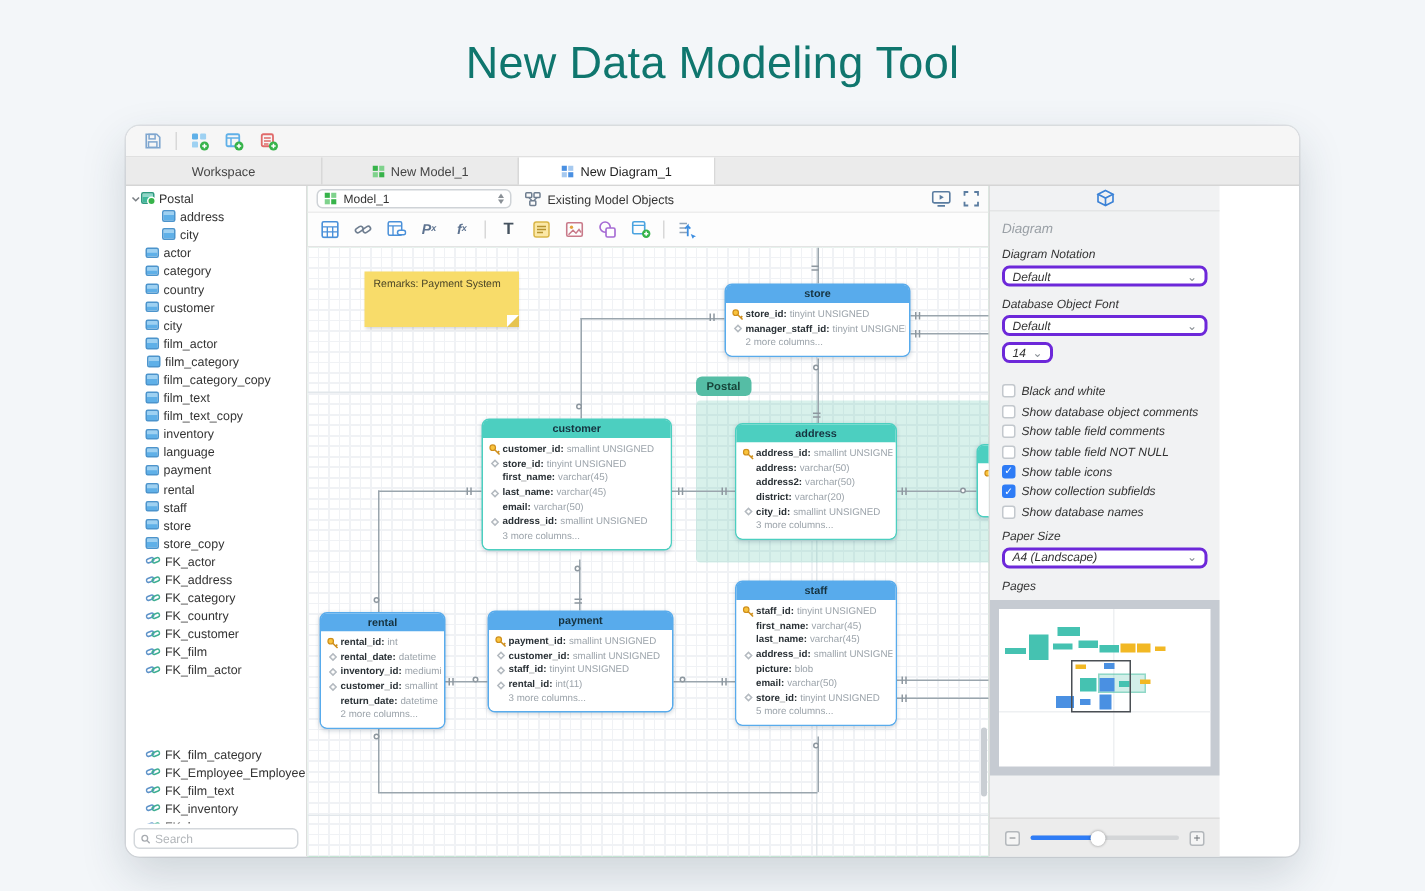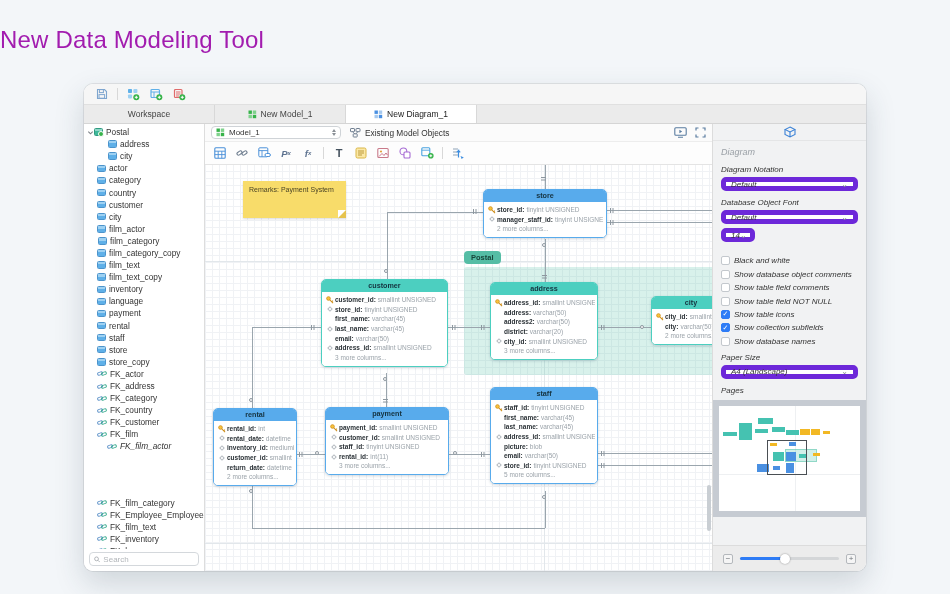--- a/index.html
+++ b/index.html
@@ -6,22 +6,22 @@
   html,body { width: 950px; height: 594px; }
   body {
     background: #f3f6f9;
     font-family: "Liberation Sans", "DejaVu Sans", sans-serif;
     position: relative;
     overflow: hidden;
     color: #222;
   }
   h1.page-title {
     position: absolute; top: 26px; left: 0; right: 0;
-    font-size: 24px; font-weight: 500;
-    color: #a21caf; letter-spacing: .2px;
+    text-align: center; font-size: 30px; font-weight: 500;
+    color: #0f766e; letter-spacing: .2px;
   }
   
   .window {
     position: absolute; left: 84px; top: 84px; width: 782px; height: 487px;
     background: #fff; border-radius: 9px;
     box-shadow: 0 12px 30px rgba(40,60,80,.18), 0 0 0 1px rgba(0,0,0,.08);
     overflow: hidden; display: flex; flex-direction: column;
   }
   .titlebar {
     height: 19px; background: linear-gradient(#f0f0f0,#e9e9e9);
@@ -71,21 +71,21 @@
     position: absolute; left: 5px; right: 5px; bottom: 5px; height: 14px;
     background: #fff; border: 1px solid #d4d8dc; border-radius: 4px;
     display: flex; align-items: center; gap: 3px; padding: 0 4px;
   }
   .searchbox input {
     border: none; outline: none; width: 100%; font-size: 8px;
     font-family: inherit; color: #333; background: transparent;
   }
   .searchbox input::placeholder { color: #b2b6ba; }
   
-  .canvas-col { width: 507px; display: flex; flex-direction: column; background: #22c55e; }
+  .canvas-col { width: 454px; display: flex; flex-direction: column; background: #22c55e; }
   .dtb1 {
     height: 18px; display: flex; align-items: center; gap: 9px;
     padding: 0 6px; border-bottom: 1px solid #ededed; background: #fbfbfb;
   }
   .model-select {
     width: 130px; height: 13px; background: #fff; border: 1px solid #cfd3d7; border-radius: 4px;
     display: flex; align-items: center; gap: 4px; padding: 0 4px; font-size: 8px; color: #333;
   }
   .model-select .spin { margin-left: auto; display: flex; flex-direction: column; gap: 1px; }
   .tri-up { width: 0; height: 0; border-left: 2.5px solid transparent; border-right: 2.5px solid transparent; border-bottom: 3px solid #8a9096; }
@@ -147,21 +147,21 @@
   
   .inspector {
     width: 154px; background: #f1f2f3; border-left: 1px solid #dcdcdc;
     position: relative; font-size: 8px; color: #333;
   }
   .insp-head { height: 17px; display: flex; align-items: center; justify-content: center; border-bottom: 1px solid #e4e5e6; }
   .insp-body { padding: 6px 8px 0 8px; font-style: italic; }
   .insp-title { color: #9aa0a6; font-size: 9px; margin-bottom: 8px; }
   .insp-label { margin: 7px 0 3px; color: #333; }
   .dropdown {
-    height: 14px; background: #fff; border: 5px solid #6d28d9; border-radius: 5px;
+    height: 14px; background: #fff; border: 2px solid #6d28d9; border-radius: 5px;
     display: flex; align-items: center; padding: 0 5px; color: #333;
   }
   .dropdown .dd-chev { margin-left: auto; color: #8a9096; }
   .dropdown.small { width: 34px; margin-top: 4px; text-align: right; }
   .cklist { margin-top: 10px; }
   .ckrow { display: flex; align-items: flex-end; gap: 4px; height: 13.4px; }
   .ckbox { width: 9px; height: 9px; border: 1px solid #c3c8cd; border-radius: 2px; background: #fff;
     display: flex; align-items: center; justify-content: center; font-size: 7px; color: #fff; flex: 0 0 9px; }
   .ckbox.on { background: #2e7cf6; border-color: #2e7cf6; }
   .pages-wrap { position: absolute; left: 0; right: 0; top: 276px; height: 117px; background: #c6cbd2; padding: 6px; }
@@ -427,21 +427,21 @@
           </div>
           <div class="srow" style="padding-left: 13px;">
             <span class="lic">
               <svg width="10" height="7" viewBox="0 0 12 8">
                 <rect x="0.7" y="2.4" width="6" height="3.2" rx="1.6" transform="rotate(-20 3.7 4)" fill="none" stroke="#5f93c9" stroke-width="1.2"></rect>
                 <rect x="5.3" y="2.4" width="6" height="3.2" rx="1.6" transform="rotate(-20 8.3 4)" fill="none" stroke="#3fae92" stroke-width="1.2"></rect>
               </svg>
             </span>
             <span>FK_film</span>
           </div>
-          <div class="srow" style="padding-left: 23px; font-style: italic;">
+          <div class="srow" style="padding-left: 13px;">
             <span class="lic">
               <svg width="10" height="7" viewBox="0 0 12 8">
                 <rect x="0.7" y="2.4" width="6" height="3.2" rx="1.6" transform="rotate(-20 3.7 4)" fill="none" stroke="#5f93c9" stroke-width="1.2"></rect>
                 <rect x="5.3" y="2.4" width="6" height="3.2" rx="1.6" transform="rotate(-20 8.3 4)" fill="none" stroke="#3fae92" stroke-width="1.2"></rect>
               </svg>
             </span>
             <span>FK_film_actor</span>
           </div>
           <div class="srow" style="padding-left: 13px; margin-top: 44px;">
             <span class="lic">

